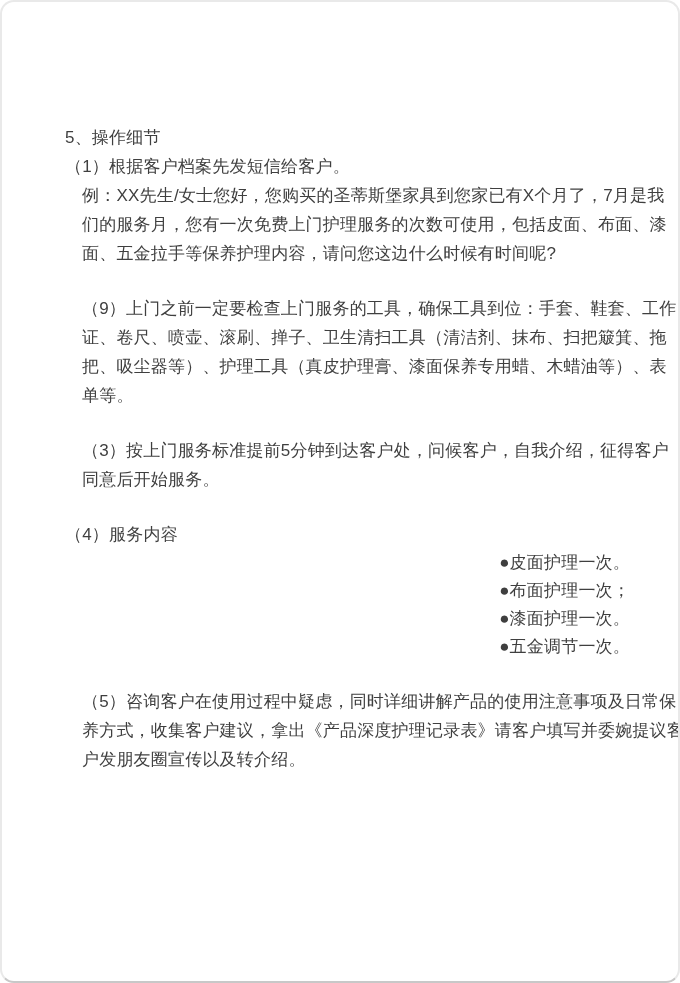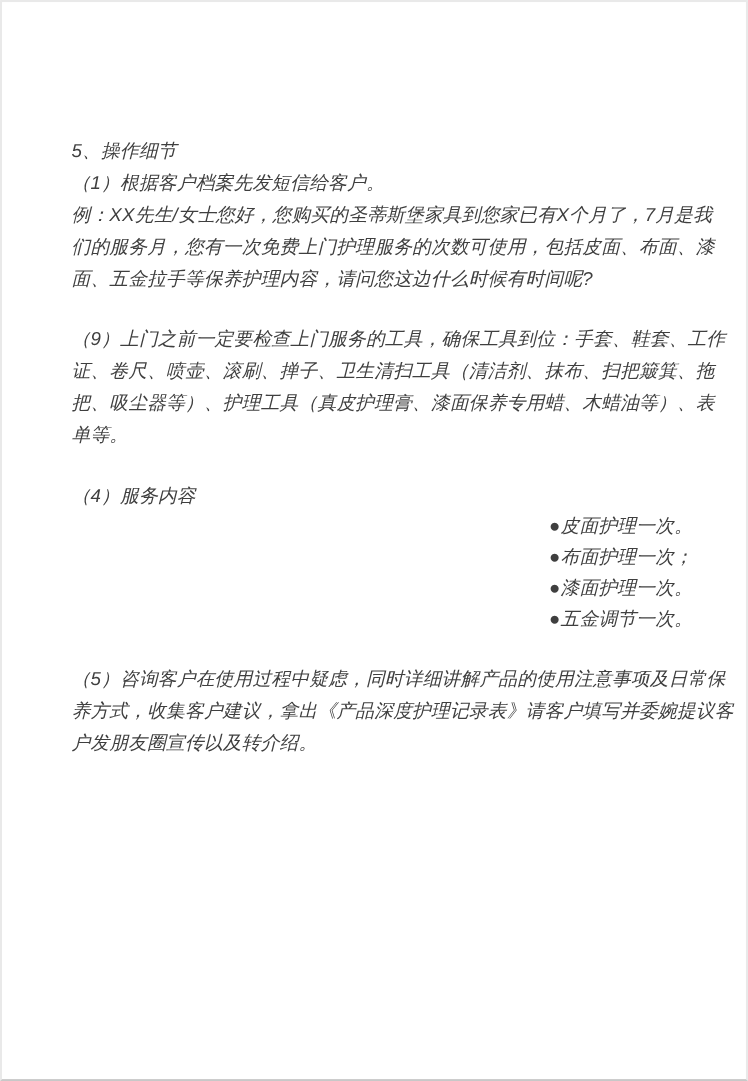--- a/index.html
+++ b/index.html
@@ -7,43 +7,43 @@
     padding: 0;
     background: #ffffff;
   }
   .page {
     width: 680px;
     height: 983px;
     box-sizing: border-box;
     background: #ffffff;
     border: 2px solid #e9e9e9;
     border-bottom: 2px solid #c8c8c8;
-    border-radius: 1px;
+    border-radius: 14px;
     overflow: hidden;
-    font-style: italic;
   }
   .content {
     padding: 121px 48px 0 63px;
     font-family: "Liberation Sans", "DejaVu Sans", sans-serif;
     font-size: 17px;
     color: #3f3f3f;
     letter-spacing: 0.2px;
   }
   .line, .para {
     white-space: pre;
     line-height: 29px;
     margin: 0;
   }
   .bullet-line {
     white-space: pre;
     line-height: 28px;
     text-align: right;
   }
   .gap {
     margin-bottom: 26px;
+    margin-left: 17px;
   }
 </style>
 </head>
 <body>
 
 <div class="page">
   <div class="content">
 
     <div class="line">5、操作细节</div>
 
@@ -51,20 +51,22 @@
 
     <div class="para gap">例：XX先生/女士您好，您购买的圣蒂斯堡家具到您家已有X个月了，7月是我
 们的服务月，您有一次免费上门护理服务的次数可使用，包括皮面、布面、漆
 面、五金拉手等保养护理内容，请问您这边什么时候有时间呢?</div>
 
     <div class="para gap">（9）上门之前一定要检查上门服务的工具，确保工具到位：手套、鞋套、工作
 证、卷尺、喷壶、滚刷、掸子、卫生清扫工具（清洁剂、抹布、扫把簸箕、拖
 把、吸尘器等）、护理工具（真皮护理膏、漆面保养专用蜡、木蜡油等）、表
 单等。</div>
 
+    <div class="para gap">（3）按上门服务标准提前5分钟到达客户处，问候客户，自我介绍，征得客户
+同意后开始服务。</div>
 
     <div class="line">（4）服务内容</div>
 
     <div class="bullets gap">
       <div class="bullet-line">●皮面护理一次。</div>
       <div class="bullet-line">●布面护理一次；</div>
       <div class="bullet-line">●漆面护理一次。</div>
       <div class="bullet-line">●五金调节一次。</div>
     </div>
 

